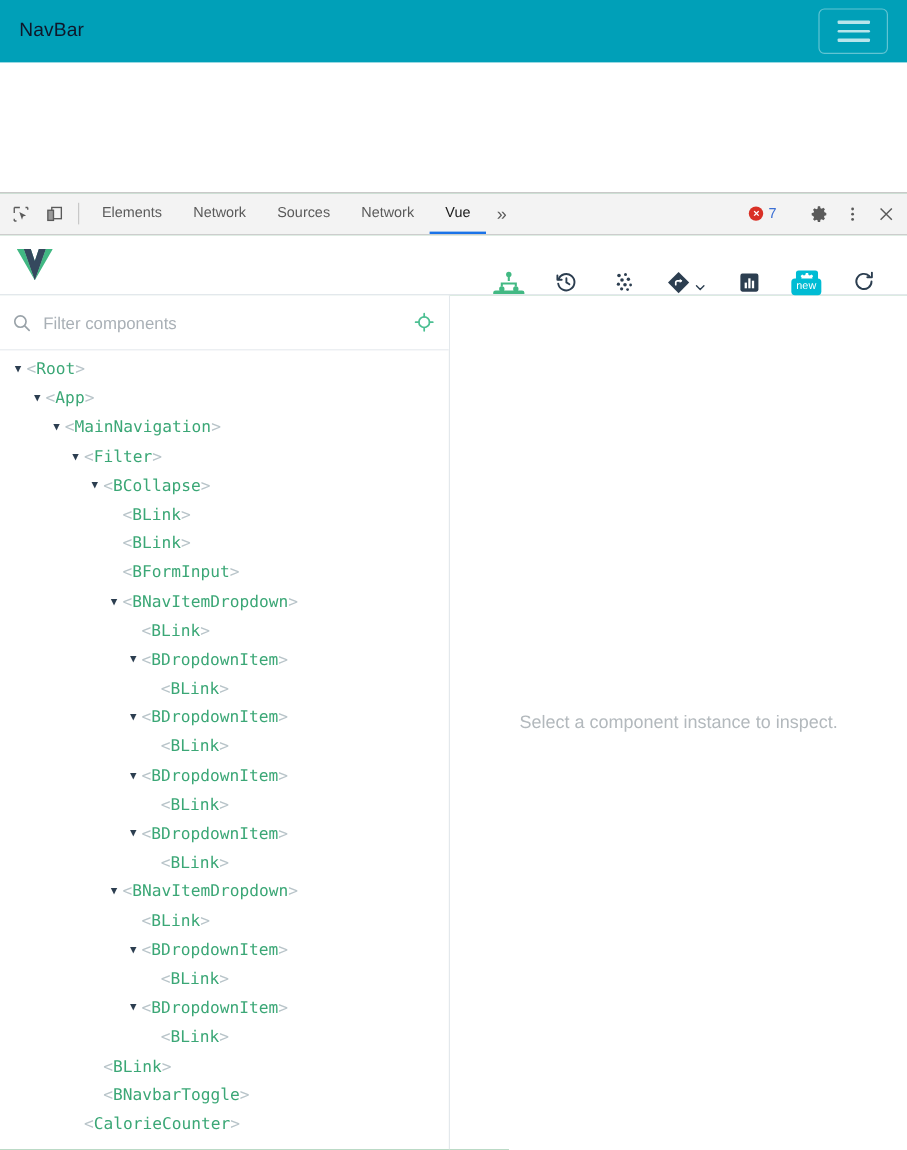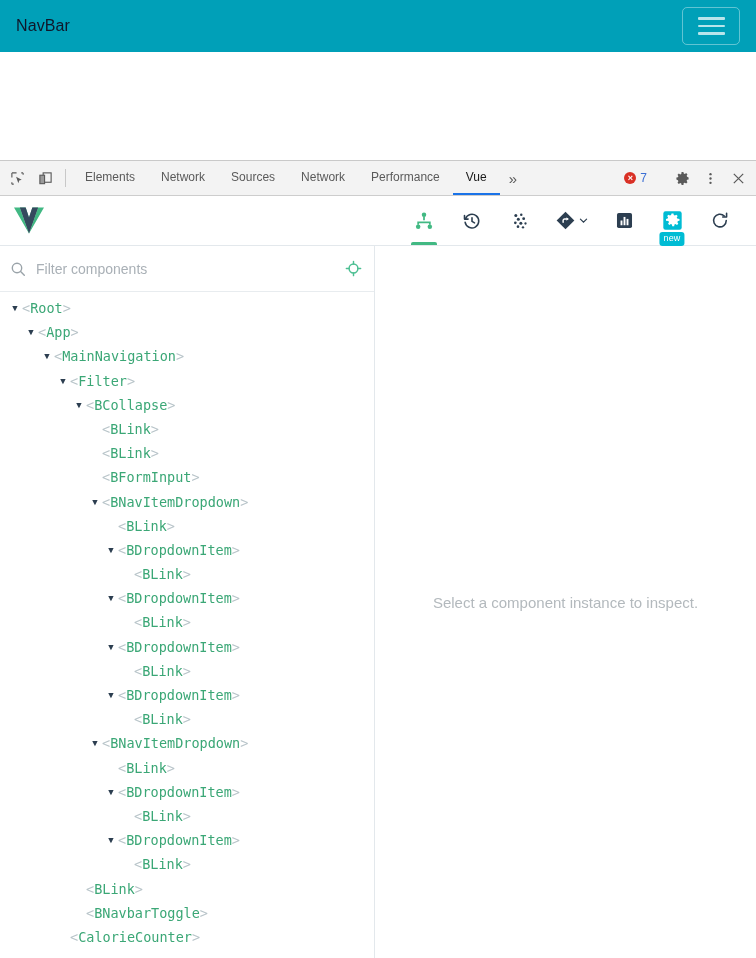--- a/index.html
+++ b/index.html
@@ -138,21 +138,21 @@
   .vue-logo { width: 30px; height: 27px; }
   .vue-header-actions {
     margin-left: auto;
     display: flex;
     align-items: center;
     height: 100%;
     gap: 0px;
   }
   .vh-btn {
     width: 48px; height: 100%;
-    display: flex; align-items: center; justify-content: center;
+    display: flex; align-items: flex-end; justify-content: center;
     cursor: pointer; position: relative;
   }
   .vh-btn.active::after {
     content: "";
     position: absolute;
     left: 11px; right: 11px; bottom: 0;
     height: 3px;
     background: #42b983;
     border-radius: 2px 2px 0 0;
   }
@@ -272,21 +272,20 @@
         <rect x="5.5" y="2" width="8.5" height="10" fill="none" stroke="#5a5a5a" stroke-width="1.2"></rect>
         <rect x="2" y="4.5" width="5" height="9" fill="#9a9a9a" stroke="#5a5a5a" stroke-width="1.2"></rect>
       </svg>
     </div>
     <div class="dt-sep"></div>
     <div class="dt-tabs">
         <div class="dt-tab">Elements</div>
         <div class="dt-tab">Network</div>
         <div class="dt-tab">Sources</div>
         <div class="dt-tab">Network</div>
-        <div class="dt-tab">Performance</div>
         <div class="dt-tab active">Vue</div>
       </div>
     <div class="dt-overflow">»</div>
     <div class="dt-right">
       <div class="err-badge">
         <span class="err-dot">×</span>
         <span class="err-count">7</span>
       </div>
       <div class="dt-sep"></div>
       <div class="dt-icon-btn">

